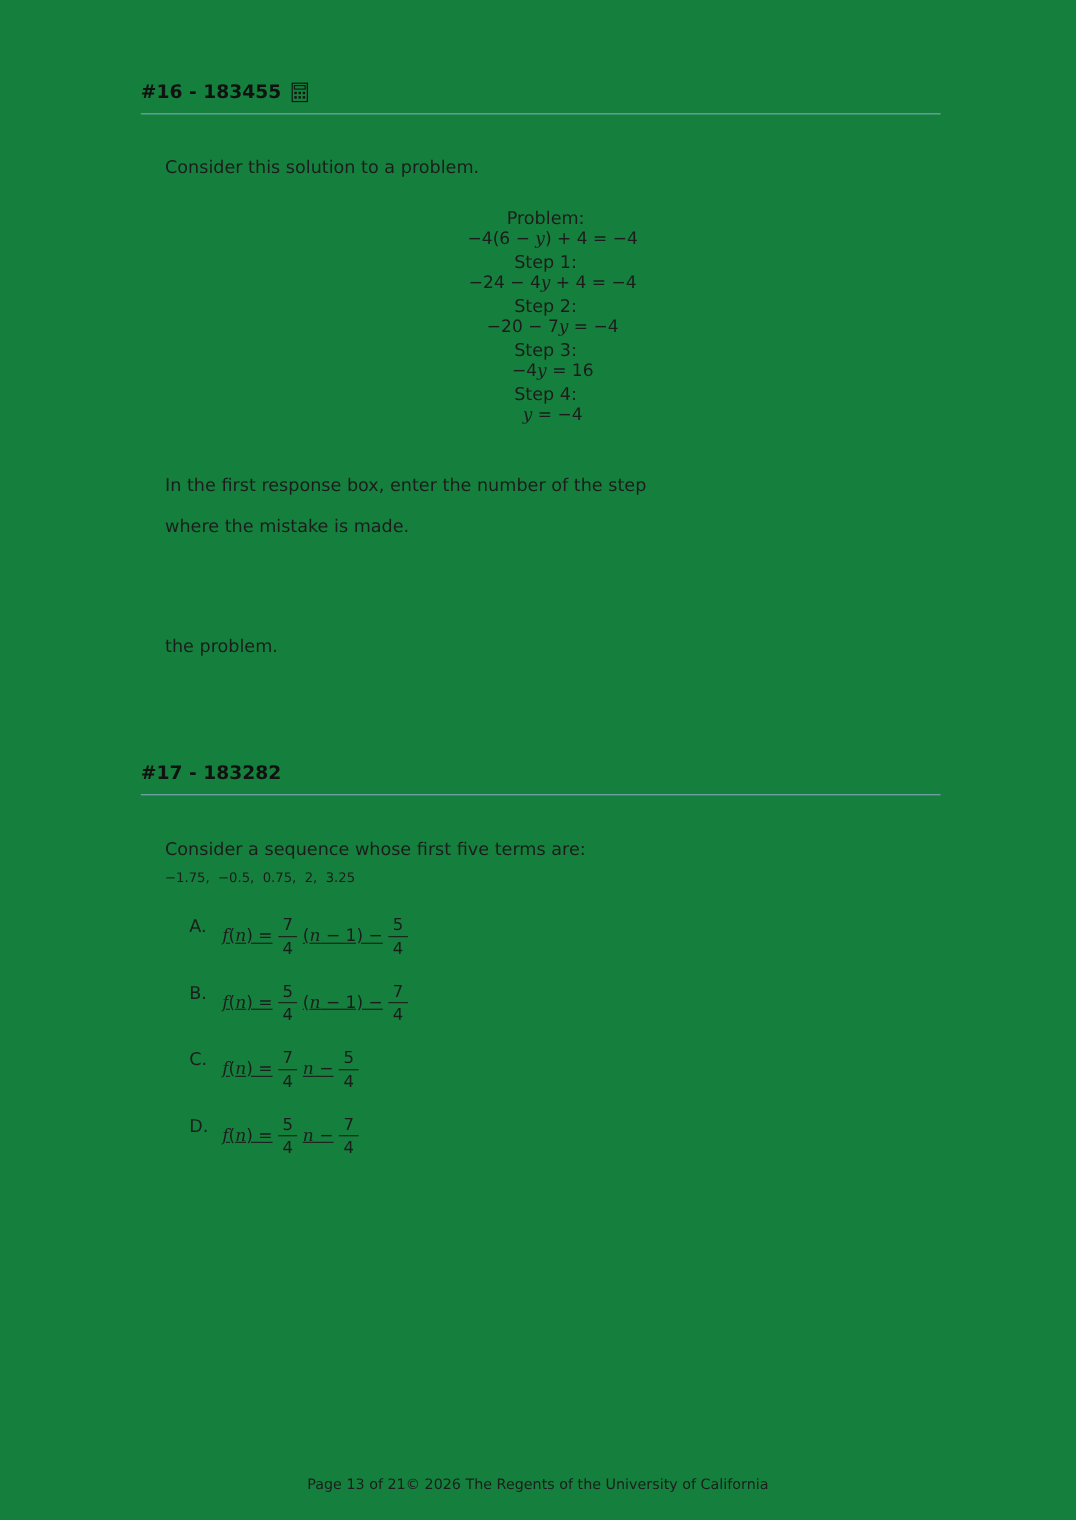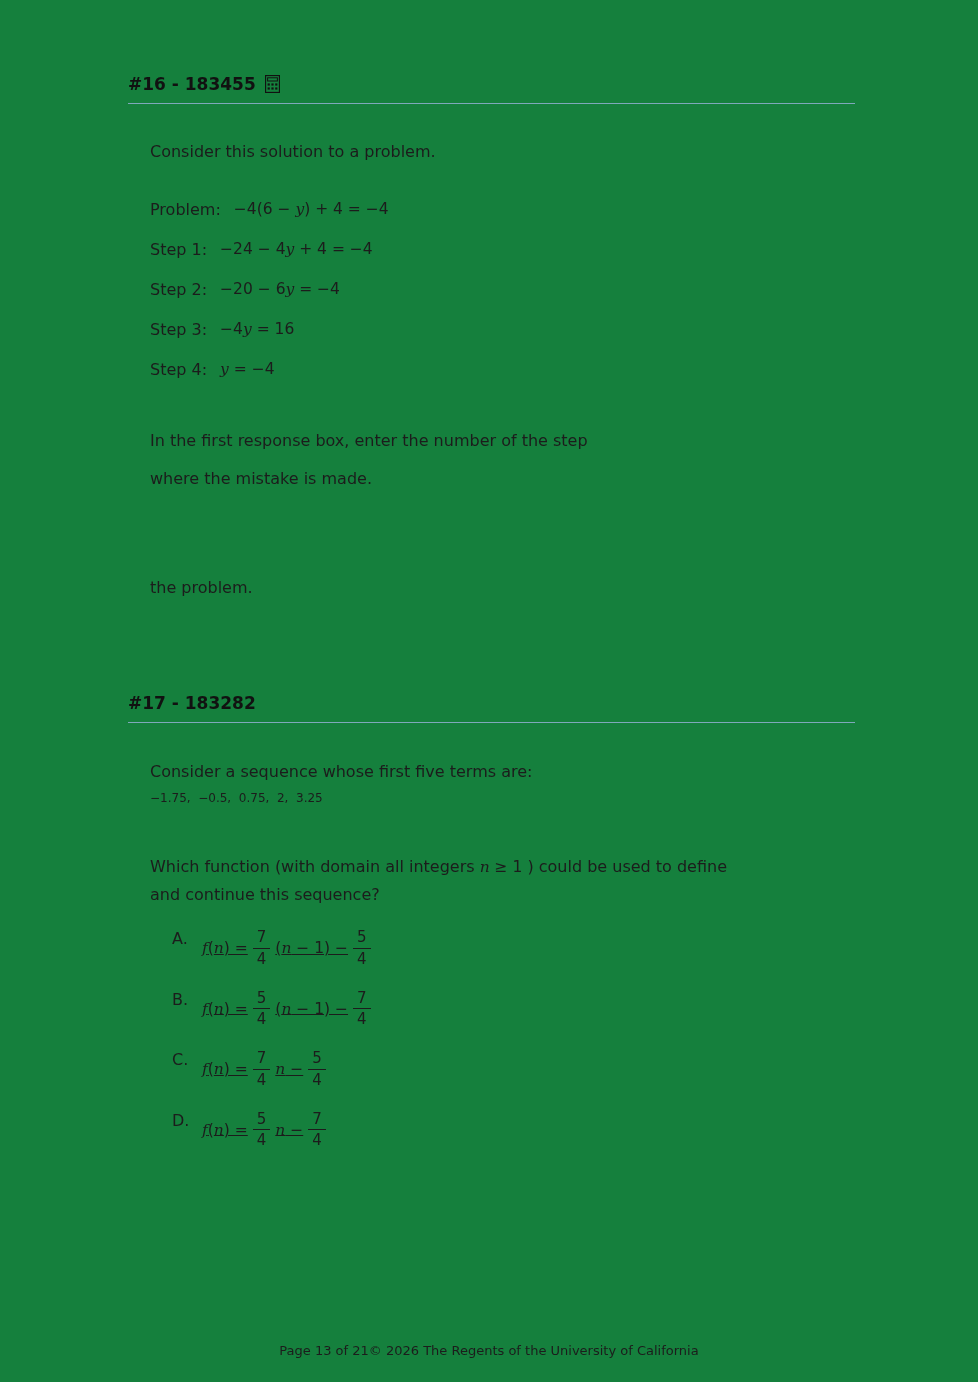--- a/index.html
+++ b/index.html
@@ -23,21 +23,21 @@
     font-size: 17px;
     font-weight: bold;
     color: #111;
   }
   .rule { height: 1px; background: var(--rule, #7fa8bb); margin-top: 9px; }
   .q-body { padding-left: 22px; font-size: 16px; }
 
   
   .intro { margin-top: 38px; }
   .steps { margin-top: 28px; }
-  .step-row { height: 40px; display: flex; align-items: center; }
+  .step-row { height: 40px; display: flex; align-items: center; flex-direction: column; }
   .step-label { margin-right: 13px; white-space: pre; }
   .math { font-size: 15.5px; white-space: pre; }
   .mvar { font-family: "DejaVu Serif", serif; font-style: italic; }
   .para { margin-top: 33px; line-height: 38px; }
 
   
   .q17-intro { margin-top: 36px; line-height: 26px; }
   .q17-terms { line-height: 26px; font-size: 12px; white-space: pre; }
   .q17-question { margin-top: 42px; line-height: 27px; }
   .options { margin-top: 20px; padding-left: 22px; }
@@ -100,21 +100,21 @@
         <div class="step-row">
           <span class="step-label">Problem:</span>
           <span class="math"><span>−4(6 − </span><span class="mvar">y</span><span>) + 4 = −4</span></span>
         </div>
         <div class="step-row">
           <span class="step-label">Step 1:</span>
           <span class="math"><span>−24 − 4</span><span class="mvar">y</span><span> + 4 = −4</span></span>
         </div>
         <div class="step-row">
           <span class="step-label">Step 2:</span>
-          <span class="math"><span>−20 − 6</span><span class="mvar">y</span><span> = −4</span></span>
+          <span class="math"><span>−20 − 7</span><span class="mvar">y</span><span> = −4</span></span>
         </div>
         <div class="step-row">
           <span class="step-label">Step 3:</span>
           <span class="math"><span>−4</span><span class="mvar">y</span><span> = 16</span></span>
         </div>
         <div class="step-row">
           <span class="step-label">Step 4:</span>
           <span class="math"><span></span><span class="mvar">y</span><span> = −4</span></span>
         </div>
       </div>
@@ -128,21 +128,20 @@
   <section class="question q17">
     <div class="q-header">
       <span>#17 - 183282</span>
     </div>
     <div class="rule"></div>
 
     <div class="q-body">
       <p class="q17-intro">Consider a sequence whose first five terms are:</p>
       <p class="q17-terms math">−1.75,&nbsp; −0.5,&nbsp; 0.75,&nbsp; 2,&nbsp; 3.25</p>
 
-      <p class="q17-question"><span>Which function (with domain all integers </span><span class="math"><span class="mvar">n</span><span> ≥ 1</span></span><span> ) could be used to define</span><br><span>and continue this sequence?</span></p>
 
       <div class="options">
 
         <div class="option">
           <span class="opt-letter">A.</span>
           <span class="formula"><span class="mvar">f</span><span>(</span><span class="mvar">n</span><span>) =</span><span class="frac"><span class="num">7</span><span class="den">4</span></span><span>(</span><span class="mvar">n</span><span> − 1) −</span><span class="frac"><span class="num">5</span><span class="den">4</span></span></span>
         </div>
 
         <div class="option">
           <span class="opt-letter">B.</span>

